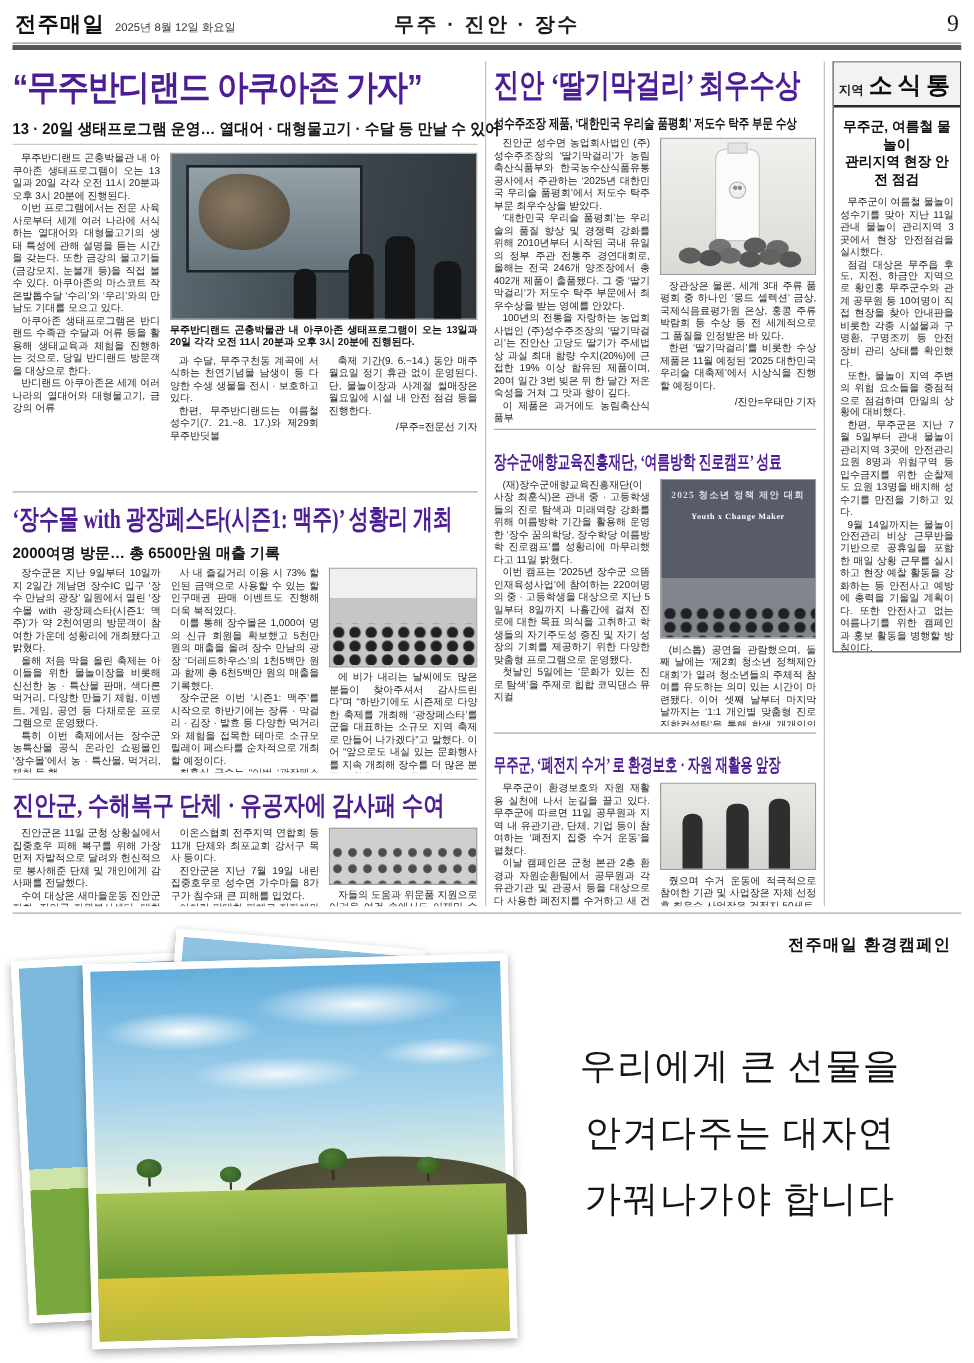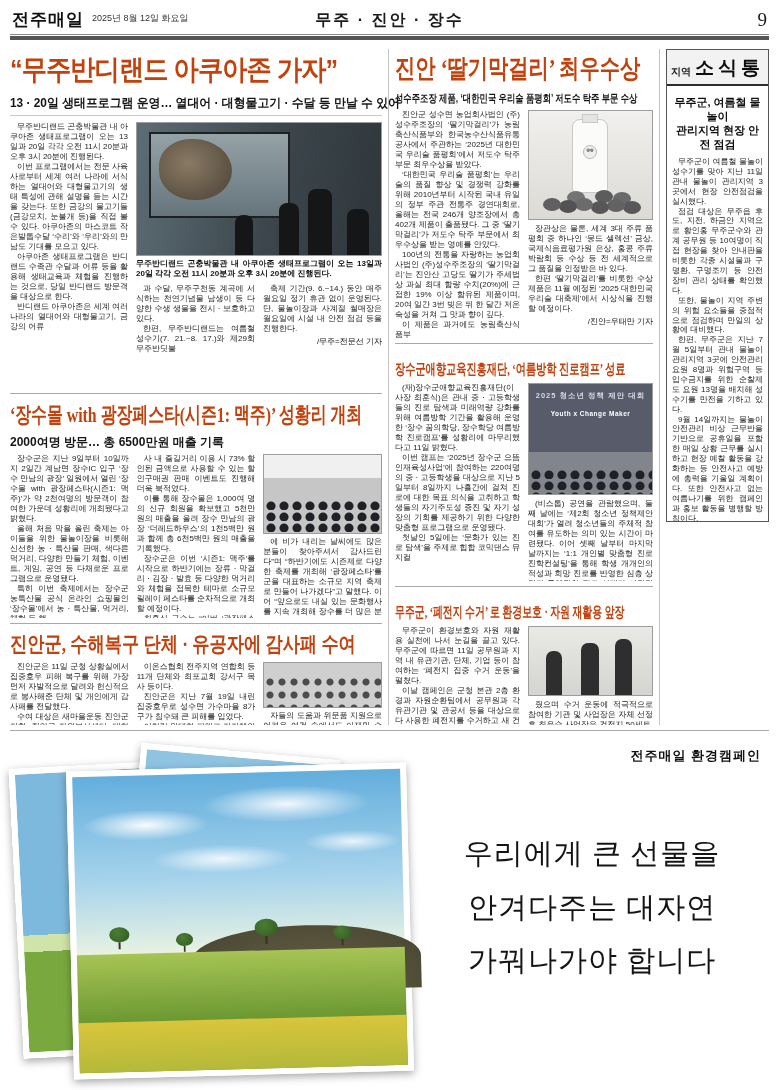--- a/index.html
+++ b/index.html
@@ -1,36 +1,36 @@
 <!DOCTYPE html>
 <html><head>
 <meta charset="utf-8">
 <style>
   html,body{margin:0;padding:0;background:#fff;}
   .page{width:779px;height:1090px;background:#fff;margin:0 auto;box-sizing:border-box;
         padding:6px 10px;font-family:"Liberation Sans","DejaVu Sans",sans-serif;color:#1a1a1a;
         overflow:hidden;position:relative;}
   
   .masthead{display:flex;align-items:flex-end;padding:2px 2px 3px;}
-  .m-left{flex:1;display:flex;align-items:center;gap:8px;}
+  .m-left{flex:1;display:flex;align-items:flex-end;gap:8px;}
   .m-paper{font-weight:bold;font-size:17px;letter-spacing:1px;color:#111;}
   .m-date{font-size:9px;color:#333;padding-bottom:2px;}
   .m-center{flex:1;text-align:center;font-weight:bold;font-size:16px;letter-spacing:2px;}
   .m-right{flex:1;text-align:right;font-size:19px;font-family:"Liberation Serif",serif;}
   .mast-rule-thin{border-top:1px solid #8a8a8a;}
   .mast-rule-thick{height:4px;background:#565656;margin-top:1px;margin-bottom:9px;}
   
   .content{display:flex;height:676px;overflow:hidden;}
   .col-left{width:372px;}
   .col-mid{width:258px;}
   .col-side{width:104px;}
   .vsep{width:1px;background:#c4c4c4;margin:0 6px;}
   .hdiv{border-top:1px solid #aaa;margin:5px 0 6px;}
   
-  h1,h2{margin:0;padding:0;color:#c2410c;}
+  h1,h2{margin:0;padding:0;color:#4c1d95;}
   .hl-main{font-size:28px;font-weight:bold;letter-spacing:-1px;white-space:nowrap;margin:2px 0 6px;}
   .hl-serif{font-family:"Liberation Serif","DejaVu Serif",serif;font-weight:bold;white-space:nowrap;}
   .hl-22{font-size:22px;margin:2px 0 4px;}
   .hl-21{font-size:21px;margin:2px 0 4px;}
   .hl-26{font-size:26px;margin:2px 0 5px;}
   .hl-15{font-size:15px;margin:16px 0 4px;}
   .squeeze{display:inline-block;transform-origin:0 60%;white-space:nowrap;}
   .sq66{transform:scaleX(.66)} .sq68{transform:scaleX(.68)} .sq72{transform:scaleX(.72)}
   .sq76{transform:scaleX(.76)} .sq78{transform:scaleX(.78)} .sq82{transform:scaleX(.82)}
   .sq90{transform:scaleX(.90)} .sq95{transform:scaleX(.95)}
@@ -49,21 +49,21 @@
   .photo-aqua{width:100%;height:134px;background:linear-gradient(100deg,#5d6d75,#3c464c 55%,#2e363b);}
   .aqua-tank{position:absolute;left:5%;top:7%;width:56%;height:62%;background:linear-gradient(#95a2a8,#66757c);border:2px solid #1d2124;}
   .aqua-rock{position:absolute;left:9%;top:12%;width:30%;height:46%;background:radial-gradient(ellipse at 40% 40%,#8a7a64,#5c5243 70%);border-radius:45% 55% 50% 50%;}
   .fig{position:absolute;bottom:0;background:#141618;border-radius:8px 8px 0 0;}
   .photo-bottle{width:100%;height:110px;background:linear-gradient(#f1f0ee,#dcdad5);}
   .bottle{position:absolute;left:50%;top:8px;transform:translateX(-50%);width:34px;height:72px;background:#fbfbfa;border:1px solid #c9c9c9;border-radius:8px 8px 4px 4px;}
   .bottle-cap{position:absolute;left:50%;top:3px;transform:translateX(-50%);width:14px;height:7px;background:#e4e4e2;border:1px solid #c9c9c9;}
   .doodle{position:absolute;left:50%;top:34px;transform:translateX(-50%);width:12px;height:12px;border-radius:50%;background:radial-gradient(circle at 35% 35%,#8f8f8f 1.5px,transparent 2px),radial-gradient(circle at 65% 35%,#8f8f8f 1.5px,transparent 2px),#efefec;border:1px solid #bbb;}
   .berries{position:absolute;bottom:8px;left:14px;width:18px;height:13px;background:#5f5f5f;border-radius:50%;
     box-shadow:16px 2px 0 #525252,32px 0 0 #6b6b6b,48px 3px 0 #575757,64px 1px 0 #626262,80px 3px 0 #585858,24px -7px 0 #747474,52px -8px 0 #5c5c5c,70px -6px 0 #6a6a6a;}
-  .photo-camp{width:100%;height:112px;background:linear-gradient(#585c6a 0 62%,#83858c 62% 100%);}
+  .photo-camp{width:100%;height:128px;background:linear-gradient(#585c6a 0 62%,#83858c 62% 100%);font-family:Liberation Serif, serif;}
   .camp-b1{color:#d7dbe6;font-size:7.5px;text-align:center;letter-spacing:1px;padding-top:7px;font-weight:bold;}
   .camp-b2{color:#fff;font-size:6.5px;text-align:center;margin-top:8px;font-weight:bold;letter-spacing:.5px;}
   .crowd{position:absolute;bottom:0;left:0;right:0;height:26px;background-image:radial-gradient(circle at 7px 7px,#1f2126 4px,transparent 5px);background-size:13px 11px;}
   .photo-fest{width:100%;height:80px;background:linear-gradient(#f0f0f0 0 30%,#c6c6c6 30% 100%);}
   .photo-group{width:100%;height:46px;background:#cfcfcf;}
   .heads{position:absolute;bottom:0;left:0;right:0;height:30px;background-image:radial-gradient(circle at 6px 5px,#4c4c4c 3px,transparent 4px);background-size:12px 13px;}
   .photo-store{width:100%;height:70px;background:linear-gradient(#e9e9e6,#d4d4d0);}
   .pfig{position:absolute;bottom:0;background:#2e2e2e;border-radius:7px 7px 0 0;}
   
   .sidebox{border:1px solid #555;height:473px;box-sizing:border-box;padding:0 5px;overflow:hidden;background:#fff;}

